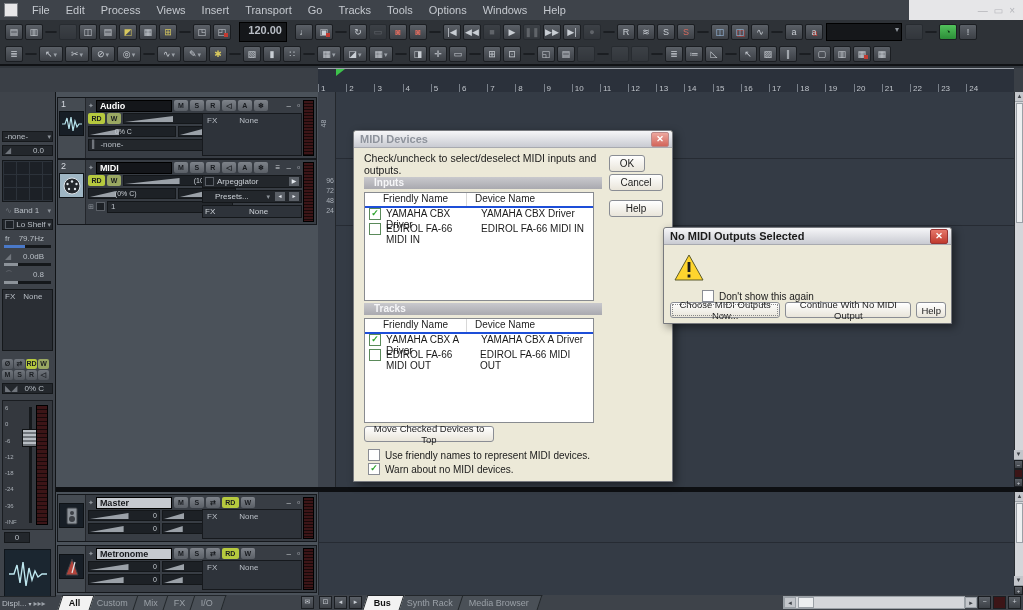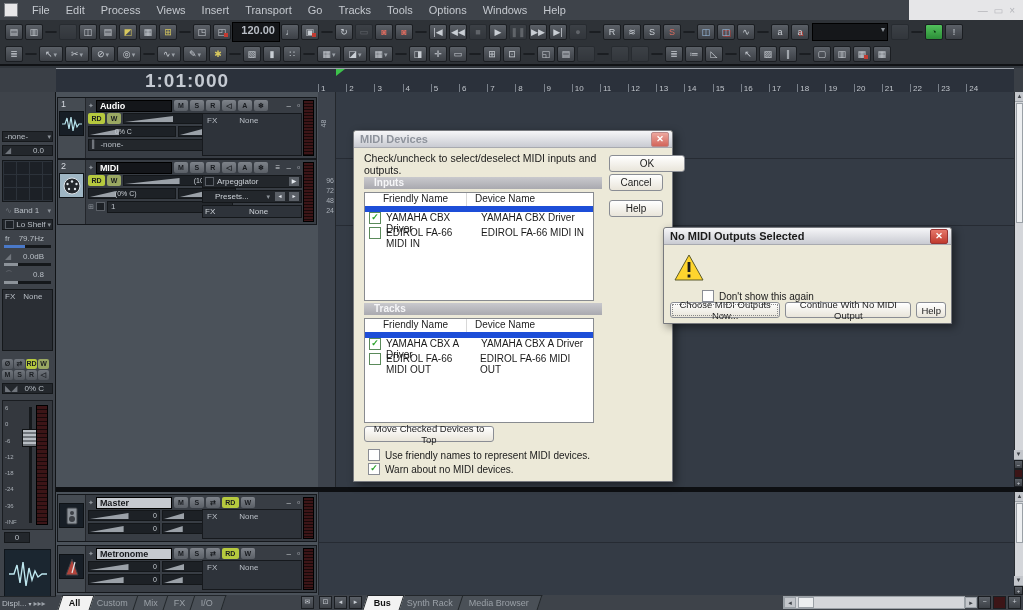--- a/index.html
+++ b/index.html
@@ -25,21 +25,21 @@
   .btn.red{color:#d86b5f;}
   .btn.reddot{position:relative;}
   .btn.reddot::after{content:"";position:absolute;right:2px;bottom:2px;width:4px;height:4px;background:#c23b32;}
   .btn.blue{color:#9fc4ea;}
   .btn.bluered{color:#9fc4ea;text-shadow:1px 1px 0 #c23b32;}
   .btn.redmark{text-shadow:1px 1px 0 #c23b32;}
   .btn.green{background:linear-gradient(#52c25c,#2c8d38);color:#0c3312;font-weight:bold;}
   .btn.dd{width:24px;}
   .btn.dd::after{content:"▾";font-size:7px;margin-left:1px;color:#9aa0a7;}
   .sp{width:12px;height:1px;display:inline-block;}
-  .tempo{width:48px;height:20px;margin:0 0;background:#15171a;border:1px solid #000;color:#b9bec6;
+  .tempo{width:48px;height:20px;margin:0 7px;background:#15171a;border:1px solid #000;color:#b9bec6;
          font-size:11px;font-weight:bold;text-align:right;padding-right:4px;line-height:15px;box-sizing:border-box;}
   .tbcombo{width:74px;height:16px;margin:0 2px;background:#15171a;border:1px solid #000;position:relative;}
   .tbcombo::after{content:"▾";position:absolute;right:2px;top:1px;font-size:8px;color:#8d939a;}
   
   .rulerrow{left:0;top:68px;width:1023px;height:24px;background:#3a3f46;}
   .timedisp{left:56px;top:0;width:262px;height:24px;background:#2b313b;border-top:1px solid #9aa0a8;
             color:#c5cad2;font-size:19px;font-weight:bold;text-align:center;line-height:24px;letter-spacing:1px;}
   .ruler{left:318px;top:0;width:696px;height:24px;background:#2b313b;border-top:1px solid #9aa0a8;display:flex;align-items:flex-end;overflow:hidden;}
   .rcell{width:28.2px;flex:0 0 28.2px;font-size:8px;color:#c0c5cb;border-left:1px solid #79808a;
          height:9px;line-height:9px;padding-left:2px;box-sizing:border-box;}
@@ -142,21 +142,21 @@
   .dtitle.inactive .t{color:#8e939c;}
   .xbtn{margin-left:auto;width:16px;height:13px;border-radius:2px;border:1px solid #b88;color:#fff;
         font-size:9px;font-weight:bold;text-align:center;line-height:12px;background:linear-gradient(#eda79e,#d2655a);}
   .xbtn.active{background:linear-gradient(#e5776a,#c03a2e);border-color:#933;}
   .xpbtn{background:linear-gradient(#ffffff,#e9e5da);border:1px solid #8a8d94;border-radius:3px;
          font-size:10px;color:#222;text-align:center;box-sizing:border-box;display:flex;align-items:center;justify-content:center;
          font-family:"Liberation Sans",sans-serif;}
   .secbar{background:linear-gradient(#c9c9cd,#a9a9af);color:#f6f6f8;font-weight:bold;font-size:10px;
           padding:0 0 0 10px;height:12px;line-height:12px;}
   .listbox{background:#fff;border:1px solid #888b90;}
-  .lhead{display:flex;height:13px;border-bottom:6px solid #1d4ed8;font-size:10px;color:#222;}
+  .lhead{display:flex;height:13px;border-bottom:2px solid #1d4ed8;font-size:10px;color:#222;}
   .lhead span{padding:0 0 0 18px;box-sizing:border-box;}
   .lhead .c1{width:102px;border-right:1px solid #d8d8d8;}
   .lhead .c2{padding-left:8px;}
   .lrow{display:flex;height:15px;font-size:10px;}
   .xcb{width:10px;height:10px;border:1px solid #5a8a5a;background:#fff;margin:0 5px 0 4px;font-size:9px;line-height:9px;text-align:center;color:#2aa22a;font-weight:bold;flex:0 0 10px;}
   .xcb.checked::after{content:"✓";}
   .lrow .f{width:87px;}
   .lrow .d{padding-left:8px;}
   .cbline{display:flex;align-items:center;font-size:10px;margin:3px 0 0 0;}
   .warnicon{width:30px;height:27px;}
@@ -294,21 +294,20 @@
         <span class="btn">∥</span>
         <span class="btn sp"></span>
         <span class="btn">▢</span>
         <span class="btn">▥</span>
         <span class="btn reddot">▦</span>
         <span class="btn">▦</span>
       </span>
   </div>
 
   <div class="abs rulerrow">
-    <div class="abs timedisp">1:01:000</div>
     <div class="abs ruler">
 
     <span class="rcell">1</span>
         <span class="rcell">2</span>
         <span class="rcell">3</span>
         <span class="rcell">4</span>
         <span class="rcell">5</span>
         <span class="rcell">6</span>
         <span class="rcell">7</span>
         <span class="rcell">8</span>
@@ -736,21 +735,21 @@
 
   <div class="dlg" style="left:353px;top:130px;width:318px;height:350px;">
     <div class="dtitle inactive">
       <span class="t">MIDI Devices</span>
       <span class="xbtn">✕</span>
     </div>
     <div class="abs" style="left:10px;top:21px;width:240px;line-height:12px;font-size:10.5px">
       <div>Check/uncheck to select/deselect MIDI inputs and outputs.</div>
       <div>Click on a friendly name to edit it.</div>
     </div>
-    <div class="abs xpbtn" style="left:255px;top:24px;width:76px;height:17px;">OK</div>
+    <div class="abs xpbtn" style="left:255px;top:24px;width:36px;height:17px;">OK</div>
     <div class="abs xpbtn" style="left:255px;top:43px;width:54px;height:17px;">Cancel</div>
     <div class="abs xpbtn" style="left:255px;top:69px;width:54px;height:17px;">Help</div>
 
     <div class="abs secbar" style="left:10px;top:46px;width:228px;">Inputs</div>
     <div class="abs listbox" style="left:10px;top:61px;width:228px;height:107px;">
       <div class="lhead">
         <span class="c1">Friendly Name</span>
         <span class="c2">Device Name</span>
       </div>
       <div>

